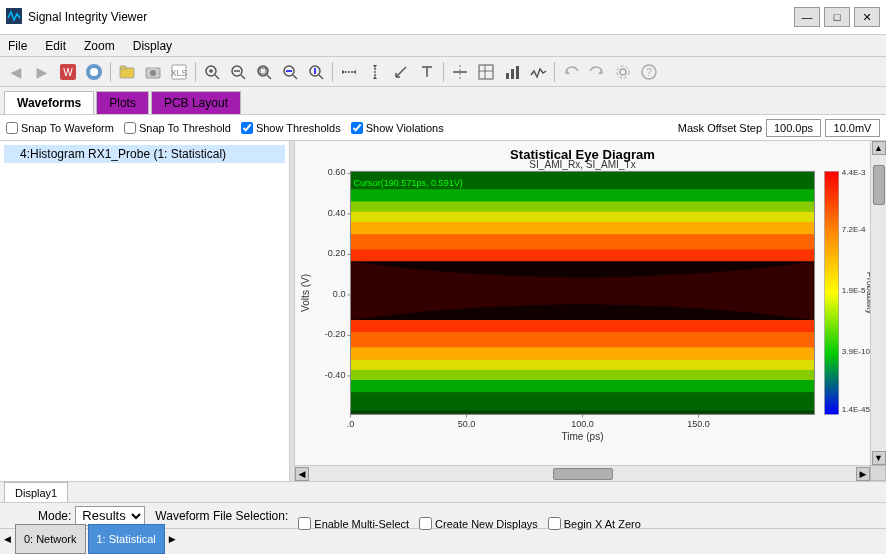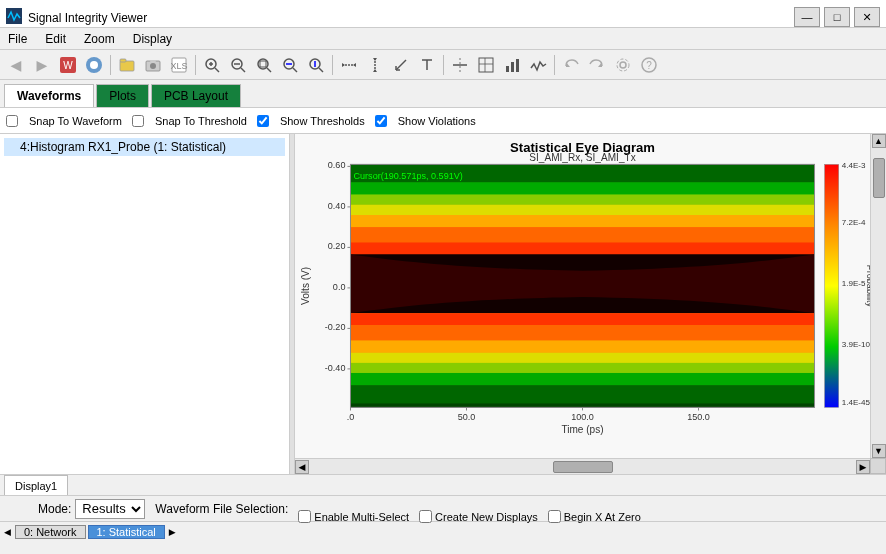--- a/index.html
+++ b/index.html
@@ -3,22 +3,22 @@
   <meta charset="utf-8">
   <style>
     * { box-sizing: border-box; margin: 0; padding: 0; }
     body { width: 886px; height: 554px; overflow: hidden; font-family: 'Segoe UI', Tahoma, Geneva, sans-serif; font-size: 12px; background: #f0f0f0; }
 
     
     #title-bar {
       background: #fff;
       border-bottom: 1px solid #ccc;
       display: flex;
-      align-items: flex-end;
-      height: 28px;
+      align-items: center;
+      height: 35px;
       padding: 0 6px;
       justify-content: space-between;
     }
     #title-left { display: flex; align-items: center; gap: 6px; }
     #title-controls { display: flex; gap: 4px; }
     .title-btn {
       width: 26px; height: 20px; border: 1px solid #999; background: #e1e1e1;
       display: flex; align-items: center; justify-content: center;
       cursor: pointer; font-size: 11px;
     }
@@ -59,36 +59,36 @@
     #tabs-row {
       background: #f0f0f0;
       border-bottom: 1px solid #ccc;
       display: flex;
       align-items: flex-end;
       height: 28px;
       padding: 0 4px;
     }
     .main-tab {
       padding: 4px 12px; border: 1px solid #bbb;
-      background: #15803d; cursor: pointer; font-size: 12px;
+      background: #a21caf; cursor: pointer; font-size: 12px;
       border-bottom: none; margin-right: 2px;
     }
     .main-tab.active { background: #fff; font-weight: bold; }
 
     
     #options-bar {
       background: #fff;
       border-bottom: 1px solid #ccc;
       display: flex;
       align-items: center;
       height: 26px;
       padding: 0 6px;
       gap: 10px;
     }
-    .opt-item { display: flex; align-items: center; gap: 11px; font-size: 11px; }
+    .opt-item { display: flex; align-items: center; gap: 3px; font-size: 11px; }
     .opt-item input[type=checkbox] { width: 12px; height: 12px; }
     #mask-offset { margin-left: auto; display: flex; align-items: center; gap: 4px; font-size: 11px; }
     .mask-input { width: 55px; height: 18px; border: 1px solid #999; font-size: 11px; text-align: center; }
 
     
     #main-content {
       display: flex;
       flex-direction: row;
       height: calc(554px - 28px - 22px - 30px - 28px - 26px - 26px - 26px - 20px);
       background: #fff;
@@ -182,21 +182,21 @@
       background: #f0f0f0;
       display: flex;
       align-items: center;
       height: 20px;
       padding: 0 2px;
       gap: 2px;
     }
     .nav-tab {
       padding: 2px 8px; border: 1px solid #888;
       background: #ddd; cursor: pointer; font-size: 11px;
-      height: 14px; display: flex; align-items: center;
+      height: 30px; display: flex; align-items: center;
     }
     .nav-tab.active { background: #4a90d9; color: #fff; border-color: #3a70b9; }
     .nav-arrow { font-size: 9px; padding: 0 2px; cursor: pointer; }
 
     
     #panel-resize {
       width: 5px; background: #e0e0e0; cursor: col-resize;
       border-right: 1px solid #ccc;
     }
   </style>
@@ -401,20 +401,25 @@
     <span>Snap To Threshold</span>
   </label>
   <label class="opt-item">
     <input type="checkbox" checked="" style="">
     <span>Show Thresholds</span>
   </label>
   <label class="opt-item">
     <input type="checkbox" checked="" style="">
     <span>Show Violations</span>
   </label>
+  <div id="mask-offset">
+    <span>Mask Offset Step</span>
+    <input class="mask-input" type="text" value="100.0ps" style="">
+    <input class="mask-input" type="text" value="10.0mV" style="">
+  </div>
 </div>
 
 <div id="main-content" style="height: 340px; display:flex; flex-direction:row;">
 
   <div id="left-panel">
     <div class="tree-item selected">
       4:Histogram RX1_Probe  (1: Statistical)
     </div>
   </div>
 

